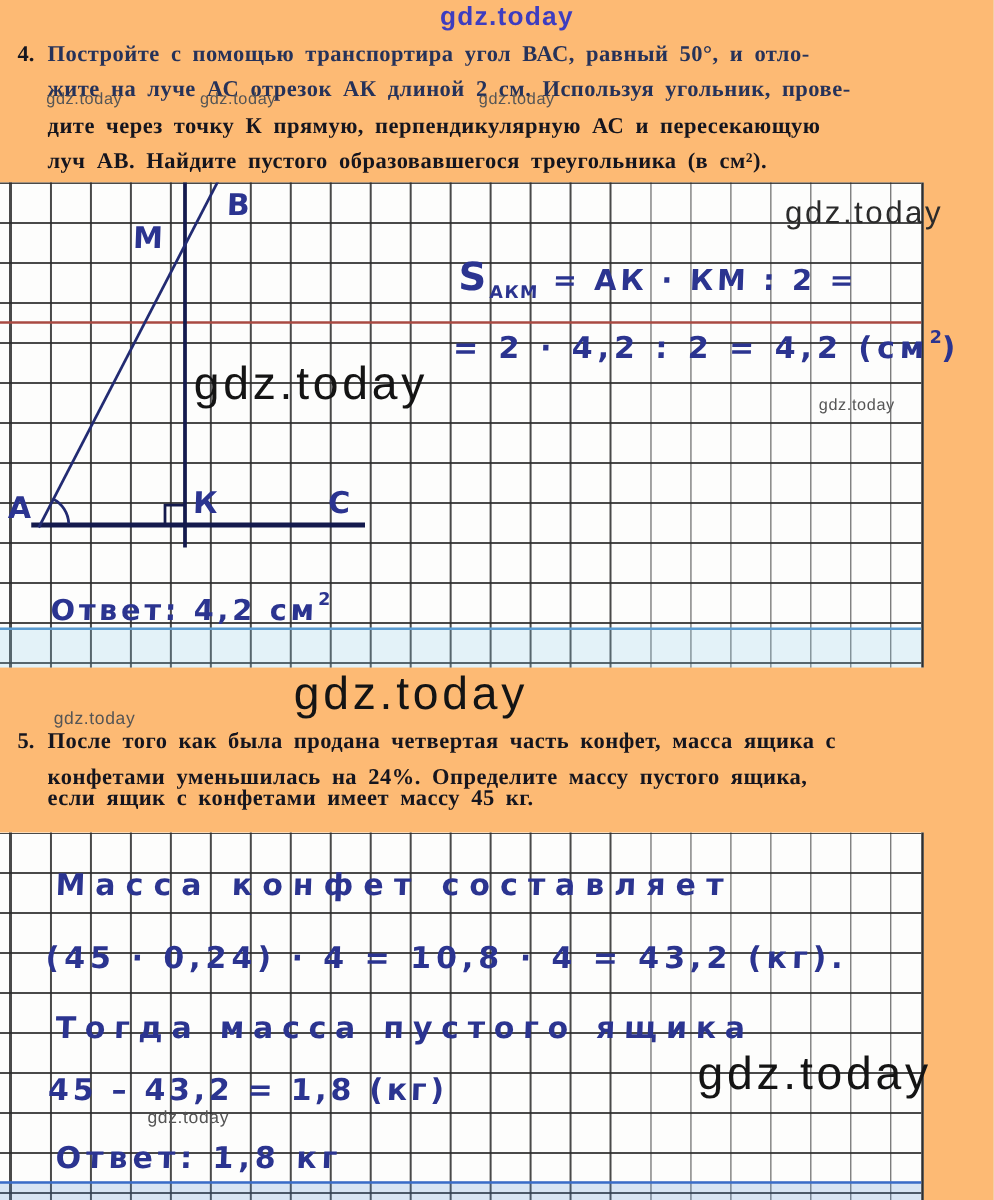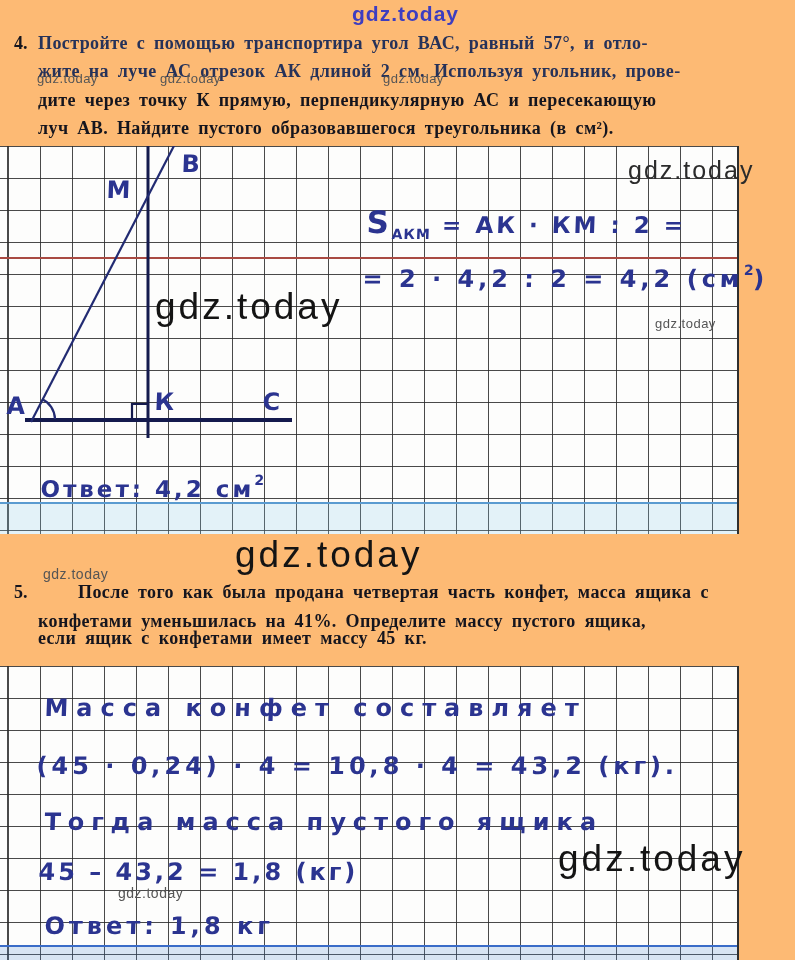--- a/index.html
+++ b/index.html
@@ -51,21 +51,21 @@
   .sup{font-size:14px;vertical-align:12px;letter-spacing:0;}
 </style>
 </head>
 <body>
 
 <div id="page">
 
   <div class="abs wm wm-top" style="left:352px;top:2px;">gdz.today</div>
 
   <div class="abs pnum ink-dark" style="left:14px;top:33px;">4.</div>
-  <div class="abs ptext ink-blue" style="left:38px;top:33px;">Постройте с помощью транспортира угол ВАС, равный 57°, и отло-</div>
+  <div class="abs ptext ink-blue" style="left:38px;top:33px;">Постройте с помощью транспортира угол ВАС, равный 50°, и отло-</div>
   <div class="abs ptext ink-blue" style="left:38px;top:61px;">жите на луче АС отрезок АК длиной 2 см. Используя угольник, прове-</div>
   <div class="abs ptext ink-dark" style="left:38px;top:90px;text-align:center;">дите через точку К прямую, перпендикулярную АС и пересекающую</div>
   <div class="abs ptext ink-dark" style="left:38px;top:118px;">луч АВ. Найдите пустого образовавшегося треугольника (в см²).</div>
 
   <div class="abs wm wm-sm" style="left:37px;top:71px;">gdz.today</div>
   <div class="abs wm wm-sm" style="left:160px;top:71px;">gdz.today</div>
   <div class="abs wm wm-sm" style="left:383px;top:71px;">gdz.today</div>
 
   <div class="abs grid" style="left:0;top:146px;width:737px;height:388px;">
 
@@ -100,22 +100,22 @@
 
     <div class="abs wm wm-med" style="left:628px;top:10px;">gdz.today</div>
     <div class="abs wm wm-big" style="left:155px;top:140px;">gdz.today</div>
     <div class="abs wm wm-sm" style="left:655px;top:170px;">gdz.today</div>
   </div>
 
   <div class="abs wm wm-big" style="left:235px;top:534px;">gdz.today</div>
   <div class="abs wm wm-sm" style="left:43px;top:566px;font-size:14px;">gdz.today</div>
 
   <div class="abs pnum ink-dark" style="left:14px;top:582px;">5.</div>
-  <div class="abs ptext ink-dark" style="left:38px;top:582px;margin-left:40px;">После того как была продана четвертая часть конфет, масса ящика с</div>
-  <div class="abs ptext ink-dark" style="left:38px;top:611px;">конфетами уменьшилась на 41%. Определите массу пустого ящика,</div>
+  <div class="abs ptext ink-dark" style="left:38px;top:582px;">После того как была продана четвертая часть конфет, масса ящика с</div>
+  <div class="abs ptext ink-dark" style="left:38px;top:611px;">конфетами уменьшилась на 24%. Определите массу пустого ящика,</div>
   <div class="abs ptext ink-dark" style="left:38px;top:628px;">если ящик с конфетами имеет массу 45 кг.</div>
 
   <div class="abs grid" style="left:0;top:666px;width:737px;height:294px;">
 
     <div class="abs hw hw-line ls8" style="left:44px;top:28px;">Масса конфет составляет</div>
     <div class="abs hw hw-line ls4" style="left:36px;top:86px;">(45 · 0,24) · 4 = 10,8 · 4 = 43,2 (кг).</div>
     <div class="abs hw hw-line ls7" style="left:44px;top:142px;">Тогда масса пустого ящика</div>
     <div class="abs hw hw-line ls3" style="left:38px;top:192px;">45 – 43,2 = 1,8 (кг)</div>
     <div class="abs hw hw-line ls4" style="left:44px;top:246px;">Ответ: 1,8 кг</div>
 

